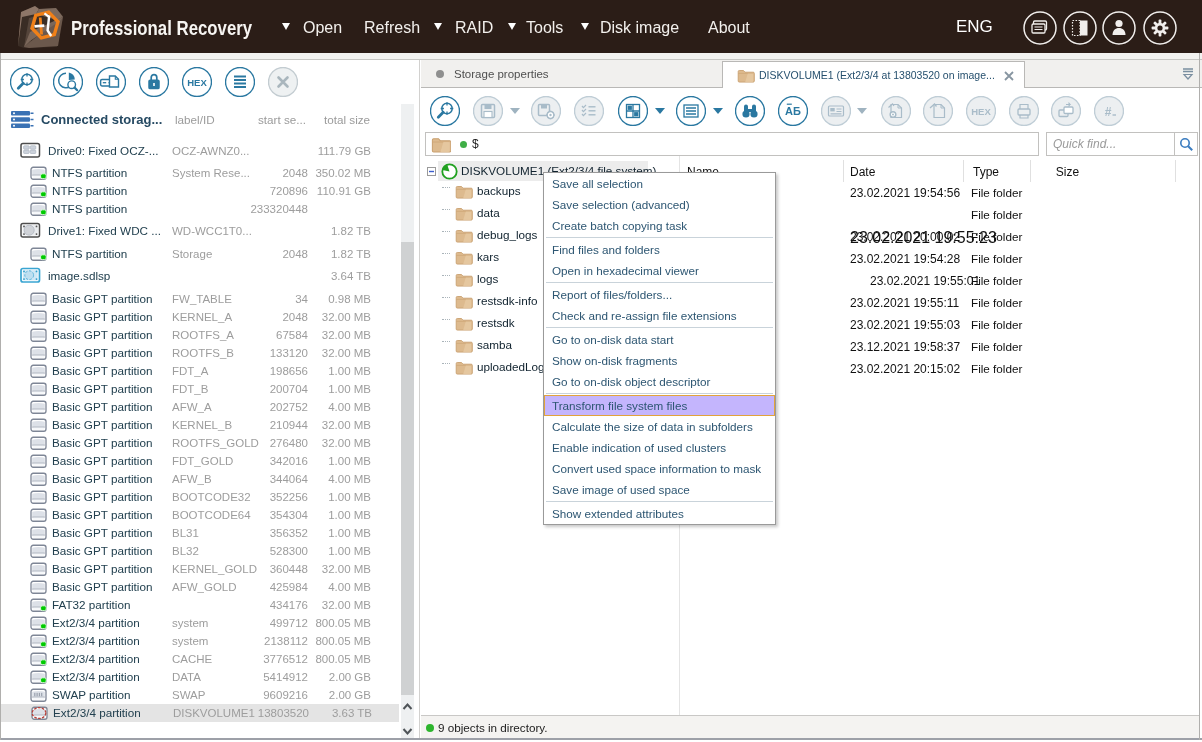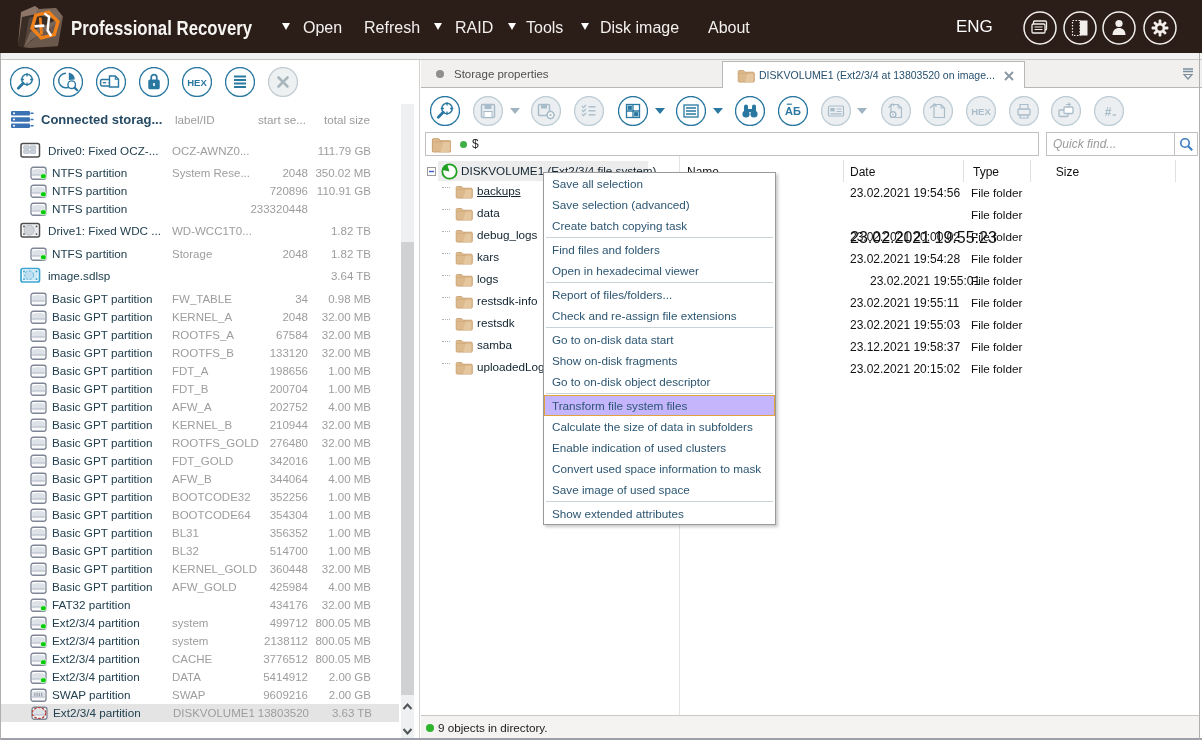--- a/index.html
+++ b/index.html
@@ -430,21 +430,21 @@
     </div>
 <div class="row" style="left:0;width:399px;top:482px">
       <svg class="abs" style="left:30px;top:2px" width="17" height="14" viewBox="0 0 17 13.5">
         <rect x="1" y="1" width="15" height="12" rx="2.2" fill="#ffffff" stroke="#7e8696" stroke-width="1.3"></rect>
         <path d="M2.2 3.4 Q8.5 2.2 14.8 3.4 L14.8 8.2 L2.2 8.2 Z" fill="#dde1e8"></path>
         <rect x="2.2" y="8.2" width="12.6" height="1.2" fill="#aab1bd"></rect>
         <rect x="2.6" y="9.6" width="11.8" height="2" rx="1" fill="#f6f8fa"></rect>
       </svg>
       <div class="abs" style="left:52px">Basic GPT partition</div>
       <div class="lbl">BL32</div>
-      <div class="sst">514700</div>
+      <div class="sst">528300</div>
       <div class="tsz">1.00 MB</div>
     </div>
 <div class="row" style="left:0;width:399px;top:500px">
       <svg class="abs" style="left:30px;top:2px" width="17" height="14" viewBox="0 0 17 13.5">
         <rect x="1" y="1" width="15" height="12" rx="2.2" fill="#ffffff" stroke="#7e8696" stroke-width="1.3"></rect>
         <path d="M2.2 3.4 Q8.5 2.2 14.8 3.4 L14.8 8.2 L2.2 8.2 Z" fill="#dde1e8"></path>
         <rect x="2.2" y="8.2" width="12.6" height="1.2" fill="#aab1bd"></rect>
         <rect x="2.6" y="9.6" width="11.8" height="2" rx="1" fill="#f6f8fa"></rect>
       </svg>
       <div class="abs" style="left:52px">Basic GPT partition</div>
@@ -746,21 +746,21 @@
       <circle cx="8.5" cy="8.5" r="7.2" fill="#fff" stroke="#21a121" stroke-width="1.8"></circle>
       <path d="M8.5 8.5 L8.5 1.3 A7.2 7.2 0 0 0 2.3 4.9z" fill="#21a121" stroke="none" transform="rotate(-18 8.5 8.5)"></path>
     </svg>
 <div class="abs" style="left:40px;top:104px;font-size:11.7px;color:#10222e;white-space:nowrap;">DISKVOLUME1 (Ext2/3/4 file system)</div>
 <div class="abs" style="left:21px;top:127px;width:8px;border-top:1.5px dotted #aab4ba;"></div>
 <svg class="abs" style="left:34px;top:125px;opacity:1.0" width="17.5" height="14.0" viewBox="0 0 17.5 14">
       <path d="M1.2 3.6 L1.2 2.6 a1.1 1.1 0 0 1 1.1-1.1 h4.2 l1.5 1.7 h8.2 a1.1 1.1 0 0 1 1.1 1.1 V12 a1.1 1.1 0 0 1-1.1 1.1 H2.3 A1.1 1.1 0 0 1 1.2 12 z" fill="#ddba8e" stroke="#c9a070" stroke-width="0.9"></path>
       <path d="M1.2 4.4h15.1" stroke="#cfa878" stroke-width="0.8"></path>
       <path d="M8.2 13 L10.8 4.4 L16.3 4.4 L16.3 12 a1.1 1.1 0 0 1-1.1 1.1 z" fill="#e6c9a2" opacity="0.85"></path>
     </svg>
-<div class="abs" style="left:56px;top:124px;font-size:11.7px;color:#10222e;white-space:nowrap;text-decoration:underline;">backups</div>
+<div class="abs" style="left:56px;top:124px;font-size:11.7px;color:#10222e;white-space:nowrap;">backups</div>
 <div class="abs" style="left:21px;top:149px;width:8px;border-top:1.5px dotted #aab4ba;"></div>
 <svg class="abs" style="left:34px;top:147px;opacity:1.0" width="17.5" height="14.0" viewBox="0 0 17.5 14">
       <path d="M1.2 3.6 L1.2 2.6 a1.1 1.1 0 0 1 1.1-1.1 h4.2 l1.5 1.7 h8.2 a1.1 1.1 0 0 1 1.1 1.1 V12 a1.1 1.1 0 0 1-1.1 1.1 H2.3 A1.1 1.1 0 0 1 1.2 12 z" fill="#ddba8e" stroke="#c9a070" stroke-width="0.9"></path>
       <path d="M1.2 4.4h15.1" stroke="#cfa878" stroke-width="0.8"></path>
       <path d="M8.2 13 L10.8 4.4 L16.3 4.4 L16.3 12 a1.1 1.1 0 0 1-1.1 1.1 z" fill="#e6c9a2" opacity="0.85"></path>
     </svg>
 <div class="abs" style="left:56px;top:146px;font-size:11.7px;color:#10222e;white-space:nowrap;">data</div>
 <div class="abs" style="left:21px;top:171px;width:8px;border-top:1.5px dotted #aab4ba;"></div>
 <svg class="abs" style="left:34px;top:169px;opacity:1.0" width="17.5" height="14.0" viewBox="0 0 17.5 14">
       <path d="M1.2 3.6 L1.2 2.6 a1.1 1.1 0 0 1 1.1-1.1 h4.2 l1.5 1.7 h8.2 a1.1 1.1 0 0 1 1.1 1.1 V12 a1.1 1.1 0 0 1-1.1 1.1 H2.3 A1.1 1.1 0 0 1 1.2 12 z" fill="#ddba8e" stroke="#c9a070" stroke-width="0.9"></path>

